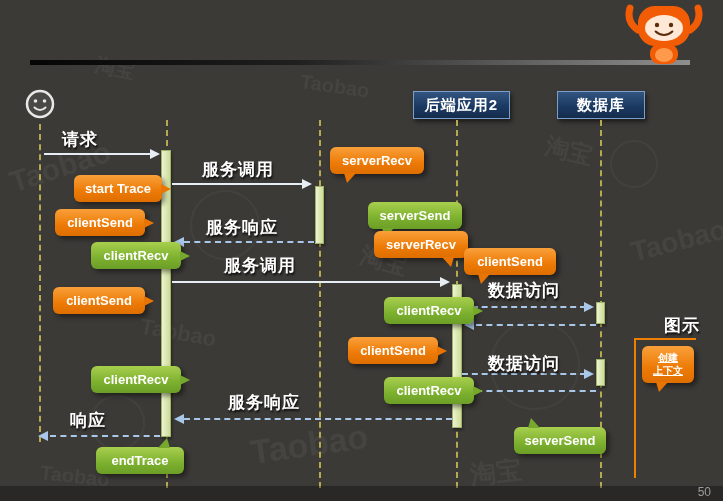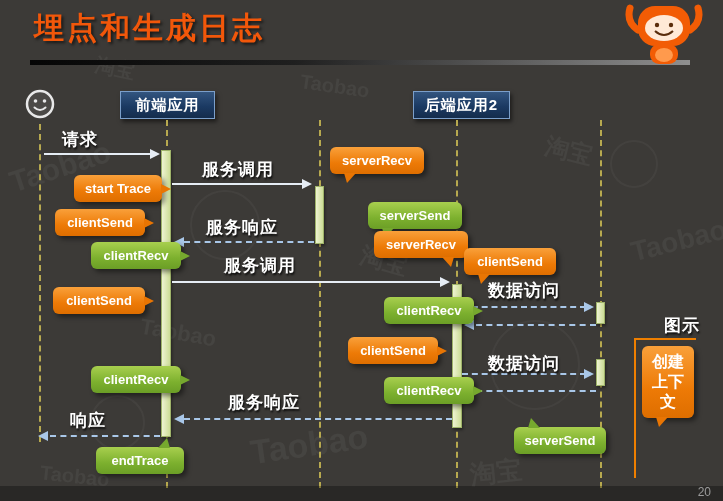--- a/index.html
+++ b/index.html
@@ -42,21 +42,21 @@
                     border-top:5px solid transparent; border-bottom:5px solid transparent; border-left:10px solid var(--tc); }
   .tail-bl::after { content:""; position:absolute; bottom:-9px; left:14px;
                     border-left:3px solid transparent; border-right:9px solid transparent; border-top:10px solid var(--tc); }
   .tail-br::after { content:""; position:absolute; bottom:-9px; right:14px;
                     border-right:3px solid transparent; border-left:9px solid transparent; border-top:10px solid var(--tc); }
   .tail-tl::after { content:""; position:absolute; top:-9px; left:14px;
                     border-left:3px solid transparent; border-right:9px solid transparent; border-bottom:10px solid var(--tc); }
   .tail-tr::after { content:""; position:absolute; top:-9px; right:14px;
                     border-right:3px solid transparent; border-left:9px solid transparent; border-bottom:10px solid var(--tc); }
 
-  .legend-bubble { white-space:pre-line; line-height:1.25; font-size:16px; }
+  .legend-bubble { white-space:pre-line; line-height:1.25; font-size:10px;text-decoration:underline; }
   .bracket { position:absolute; background:#ef7f00; }
   .pagenum { position:absolute; right:12px; bottom:2px; color:#9b9b9b; font-size:12px; }
   .bottom-strip { position:absolute; left:0; bottom:0; width:100%; height:15px; background:rgba(0,0,0,.3); }
   .icon-wrap { position:absolute; }
 </style>
 </head>
 <body>
 
 <div class="slide">
 
@@ -70,21 +70,20 @@
     <span class="doodle" style="left:470px;top:455px;font-size:26px;transform:rotate(-6deg)">淘宝</span>
     <span class="doodle" style="left:140px;top:320px;font-size:22px;transform:rotate(10deg)">Taobao</span>
     <span class="doodle" style="left:360px;top:245px;font-size:24px;transform:rotate(16deg)">淘宝</span>
     <span class="doodle" style="left:40px;top:465px;font-size:20px;transform:rotate(6deg)">Taobao</span>
     <div class="ring" style="left:190px;top:190px;width:70px;height:70px"></div>
     <div class="ring" style="left:490px;top:320px;width:90px;height:90px"></div>
     <div class="ring" style="left:90px;top:395px;width:55px;height:55px"></div>
     <div class="ring" style="left:610px;top:140px;width:48px;height:48px"></div>
   </div>
 
-  <h1 class="title">埋点和生成日志</h1>
   <div class="divider"></div>
 
   <div class="icon-wrap" style="left:622px;top:2px">
     <svg width="84" height="66" viewBox="0 0 84 66">
       <path d="M16 28 Q4 20 8 6" stroke="#f25c05" stroke-width="7" fill="none" stroke-linecap="round"></path>
       <path d="M68 28 Q80 20 76 6" stroke="#f25c05" stroke-width="7" fill="none" stroke-linecap="round"></path>
       <rect x="16" y="4" width="52" height="40" rx="17" fill="#f25c05"></rect>
       <ellipse cx="42" cy="26" rx="19" ry="13" fill="#ffe9d6"></ellipse>
       <circle cx="35" cy="23" r="2.2" fill="#5a2d0c"></circle>
       <circle cx="49" cy="23" r="2.2" fill="#5a2d0c"></circle>
@@ -96,22 +95,22 @@
 
   <div class="icon-wrap" style="left:24px;top:88px">
     <svg width="32" height="32" viewBox="0 0 32 32">
       <circle cx="16" cy="16" r="13" fill="rgba(255,255,255,0.08)" stroke="#e8e8e8" stroke-width="2.5"></circle>
       <circle cx="11.5" cy="13" r="1.8" fill="#e8e8e8"></circle>
       <circle cx="20.5" cy="13" r="1.8" fill="#e8e8e8"></circle>
       <path d="M10.5 19.5 Q16 24.5 21.5 19.5" stroke="#e8e8e8" stroke-width="2" fill="none" stroke-linecap="round"></path>
     </svg>
   </div>
 
-  <div class="actor" style="left:120px;top:91px;width:95px">前端应用</div>
   <div class="actor" style="left:413px;top:91px;width:97px">后端应用2</div>
+  <div class="actor" style="left:557px;top:91px;width:88px">数据库</div>
 
   <div class="lifeline" style="left:39px;top:124px;height:318px"></div>
   <div class="lifeline" style="left:166px;top:120px;height:368px"></div>
   <div class="lifeline" style="left:319px;top:120px;height:368px"></div>
   <div class="lifeline" style="left:456px;top:120px;height:368px"></div>
   <div class="lifeline" style="left:600px;top:120px;height:368px"></div>
 
   <div class="activation" style="left:161px;top:150px;width:10px;height:287px"></div>
   <div class="activation" style="left:315px;top:186px;width:9px;height:58px"></div>
   <div class="activation" style="left:452px;top:284px;width:10px;height:144px"></div>
@@ -172,15 +171,15 @@
   <div class="bubble green tail-r" style="left:348px;top:377px;width:90px">clientRecv</div>
   <div class="bubble green tail-tl" style="left:478px;top:427px;width:92px">serverSend</div>
 
   <span class="msg" style="left:664px;top:314px">图示</span>
   <div class="bracket" style="left:634px;top:338px;width:62px;height:2px"></div>
   <div class="bracket" style="left:634px;top:338px;width:2px;height:140px"></div>
   <div class="bubble orange legend-bubble tail-bl" style="left:642px;top:346px;width:52px">创建
 上下文</div>
 
   <div class="bottom-strip"></div>
-  <span class="pagenum">20</span>
+  <span class="pagenum">50</span>
 
 </div>
 
 </body></html>

